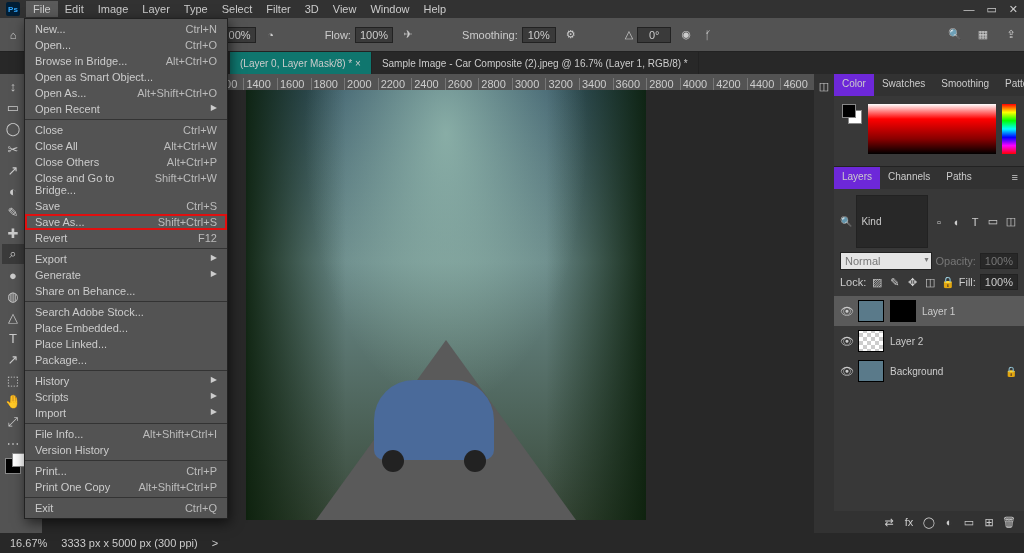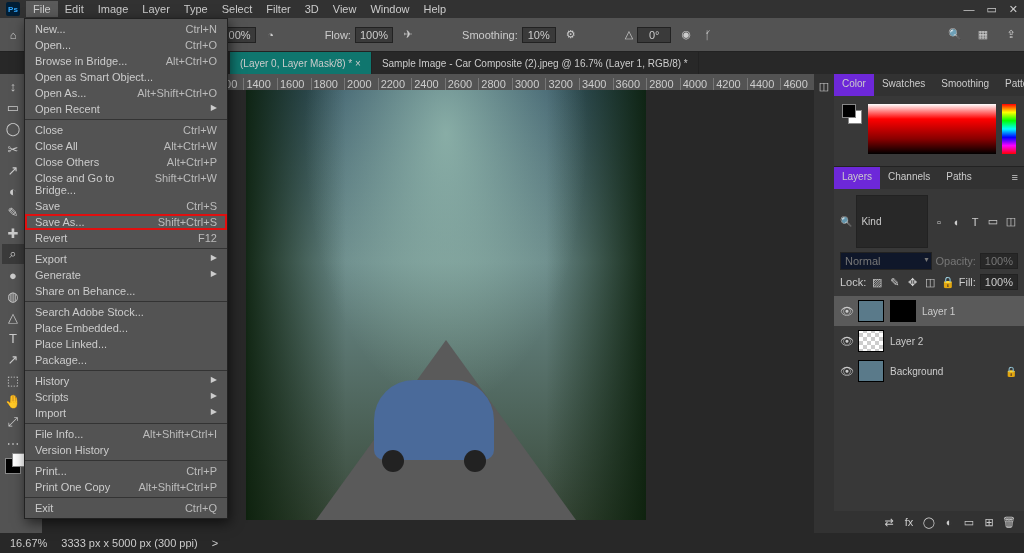--- a/index.html
+++ b/index.html
@@ -7,21 +7,21 @@
 .titlebar { height: 18px; background: #323232; display: flex; align-items: center; padding: 0 6px; justify-content: space-between; }
 .ps-icon { width: 14px; height: 14px; background: #001e36; color: #31a8ff; display: flex; align-items: center; justify-content: center; font-size: 8px; font-weight: bold; margin-right: 6px; border-radius: 2px; }
 .menubar { display: flex; gap: 0; height: 24px; align-items: center; }
 .menu-item { padding: 2px 7px; cursor: default; }
 .menu-item.active { background: #5a5a5a; }
 .window-controls { margin-left: auto; display: flex; gap: 12px; align-items: center; }
 .window-controls span { font-size: 11px; }
 .options-bar { height: 34px; background: #535353; border-bottom: 1px solid #222; display: flex; align-items: center; padding: 0 6px; gap: 8px; }
 .opt { display: flex; align-items: center; gap: 4px; padding-left: 39px; }
 .opt .val { background: #3a3a3a; border: 1px solid #222; padding: 1px 4px; min-width: 34px; text-align: center; }
-.dropdown { background: #0f172a; border: 1px solid #222; padding: 2px 14px 2px 4px; position: relative; }
+.dropdown { background: #e5e5e5; border: 1px solid #222; padding: 2px 14px 2px 4px; position: relative; }
 .dropdown::after { content: "▾"; position: absolute; right: 2px; font-size: 8px; }
 .tab-bar { height: 22px; background: #282828; display: flex; align-items: stretch; padding-left: 230px; }
 .tab { padding: 4px 10px; background: #0f766e; border-right: 1px solid #222; display: flex; align-items: center; gap: 6px; font-size: 10px; }
 .tab.active { background: #282828; }
 .workspace { display: flex; height: calc(553px - 18px - 34px - 22px - 20px); }
 .tools { width: 26px; background: #535353; display: flex; flex-direction: column; align-items: center; padding-top: 2px; gap: 1px; }
 .tool { width: 22px; height: 20px; display: flex; align-items: center; justify-content: center; font-size: 13px; cursor: default; }
 .tool.active { background: #3a3a3a; }
 .fgbg { width: 16px; height: 16px; background: #000; border: 1px solid #888; margin-top: 4px; position: relative; }
 .fgbg::after { content:''; position: absolute; width: 12px; height: 12px; background: #fff; border: 1px solid #888; top: -6px; left: 6px; }

